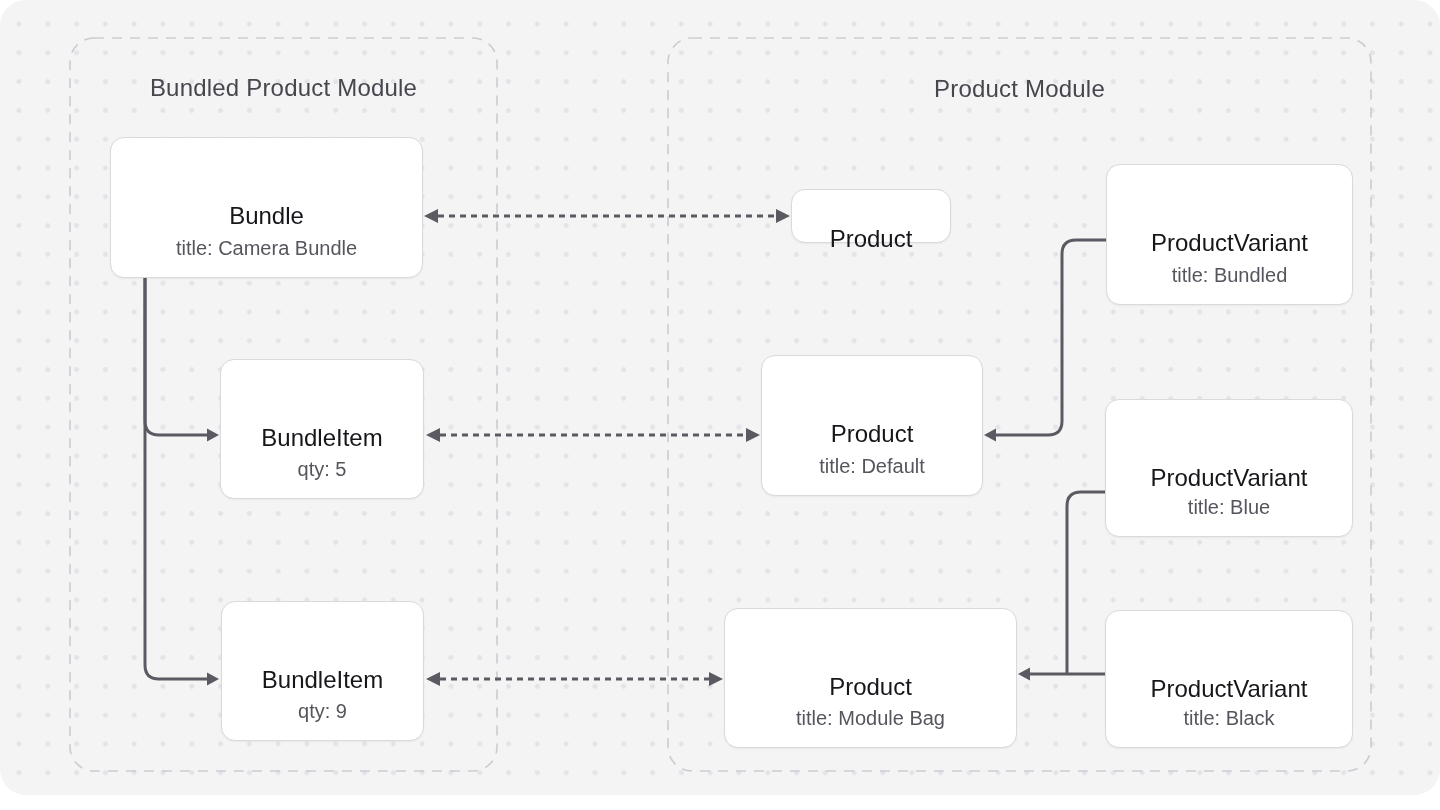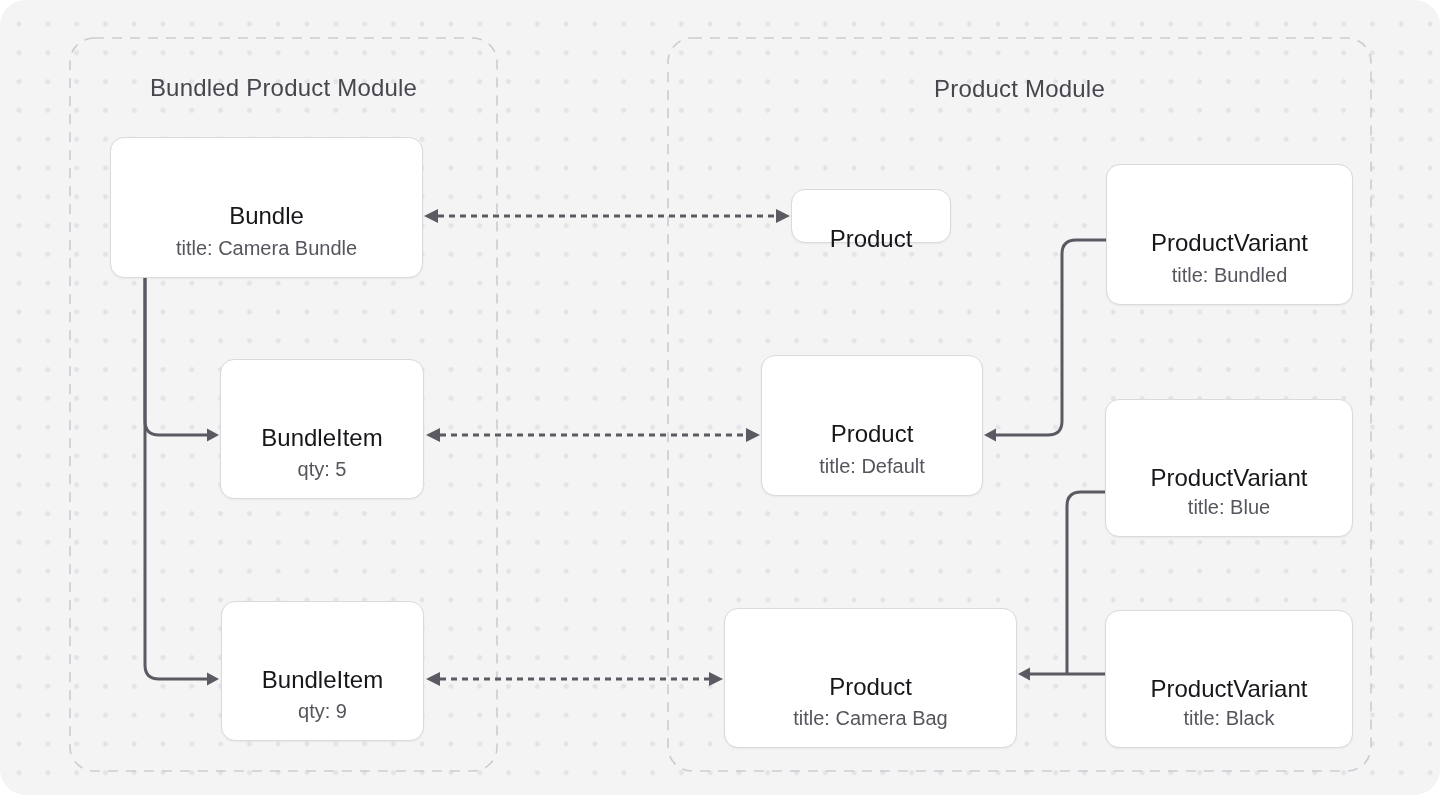--- a/index.html
+++ b/index.html
@@ -116,21 +116,21 @@
     <div class="node-title">Product</div>
   </div>
 
   <div class="node" style="left:761px;top:355px;width:222px;height:141px;">
     <div class="node-title">Product</div>
     <div class="node-subtitle">title: Default</div>
   </div>
 
   <div class="node" style="left:724px;top:608px;width:293px;height:140px;">
     <div class="node-title">Product</div>
-    <div class="node-subtitle">title: Camera Bag</div>
+    <div class="node-subtitle">title: Module Bag</div>
   </div>
 
   <div class="node" style="left:1106px;top:164px;width:247px;height:141px;">
     <div class="node-title">ProductVariant</div>
     <div class="node-subtitle">title: Bundled</div>
   </div>
 
   <div class="node" style="left:1105px;top:399px;width:248px;height:138px;">
     <div class="node-title">ProductVariant</div>
     <div class="node-subtitle">title: Blue</div>

